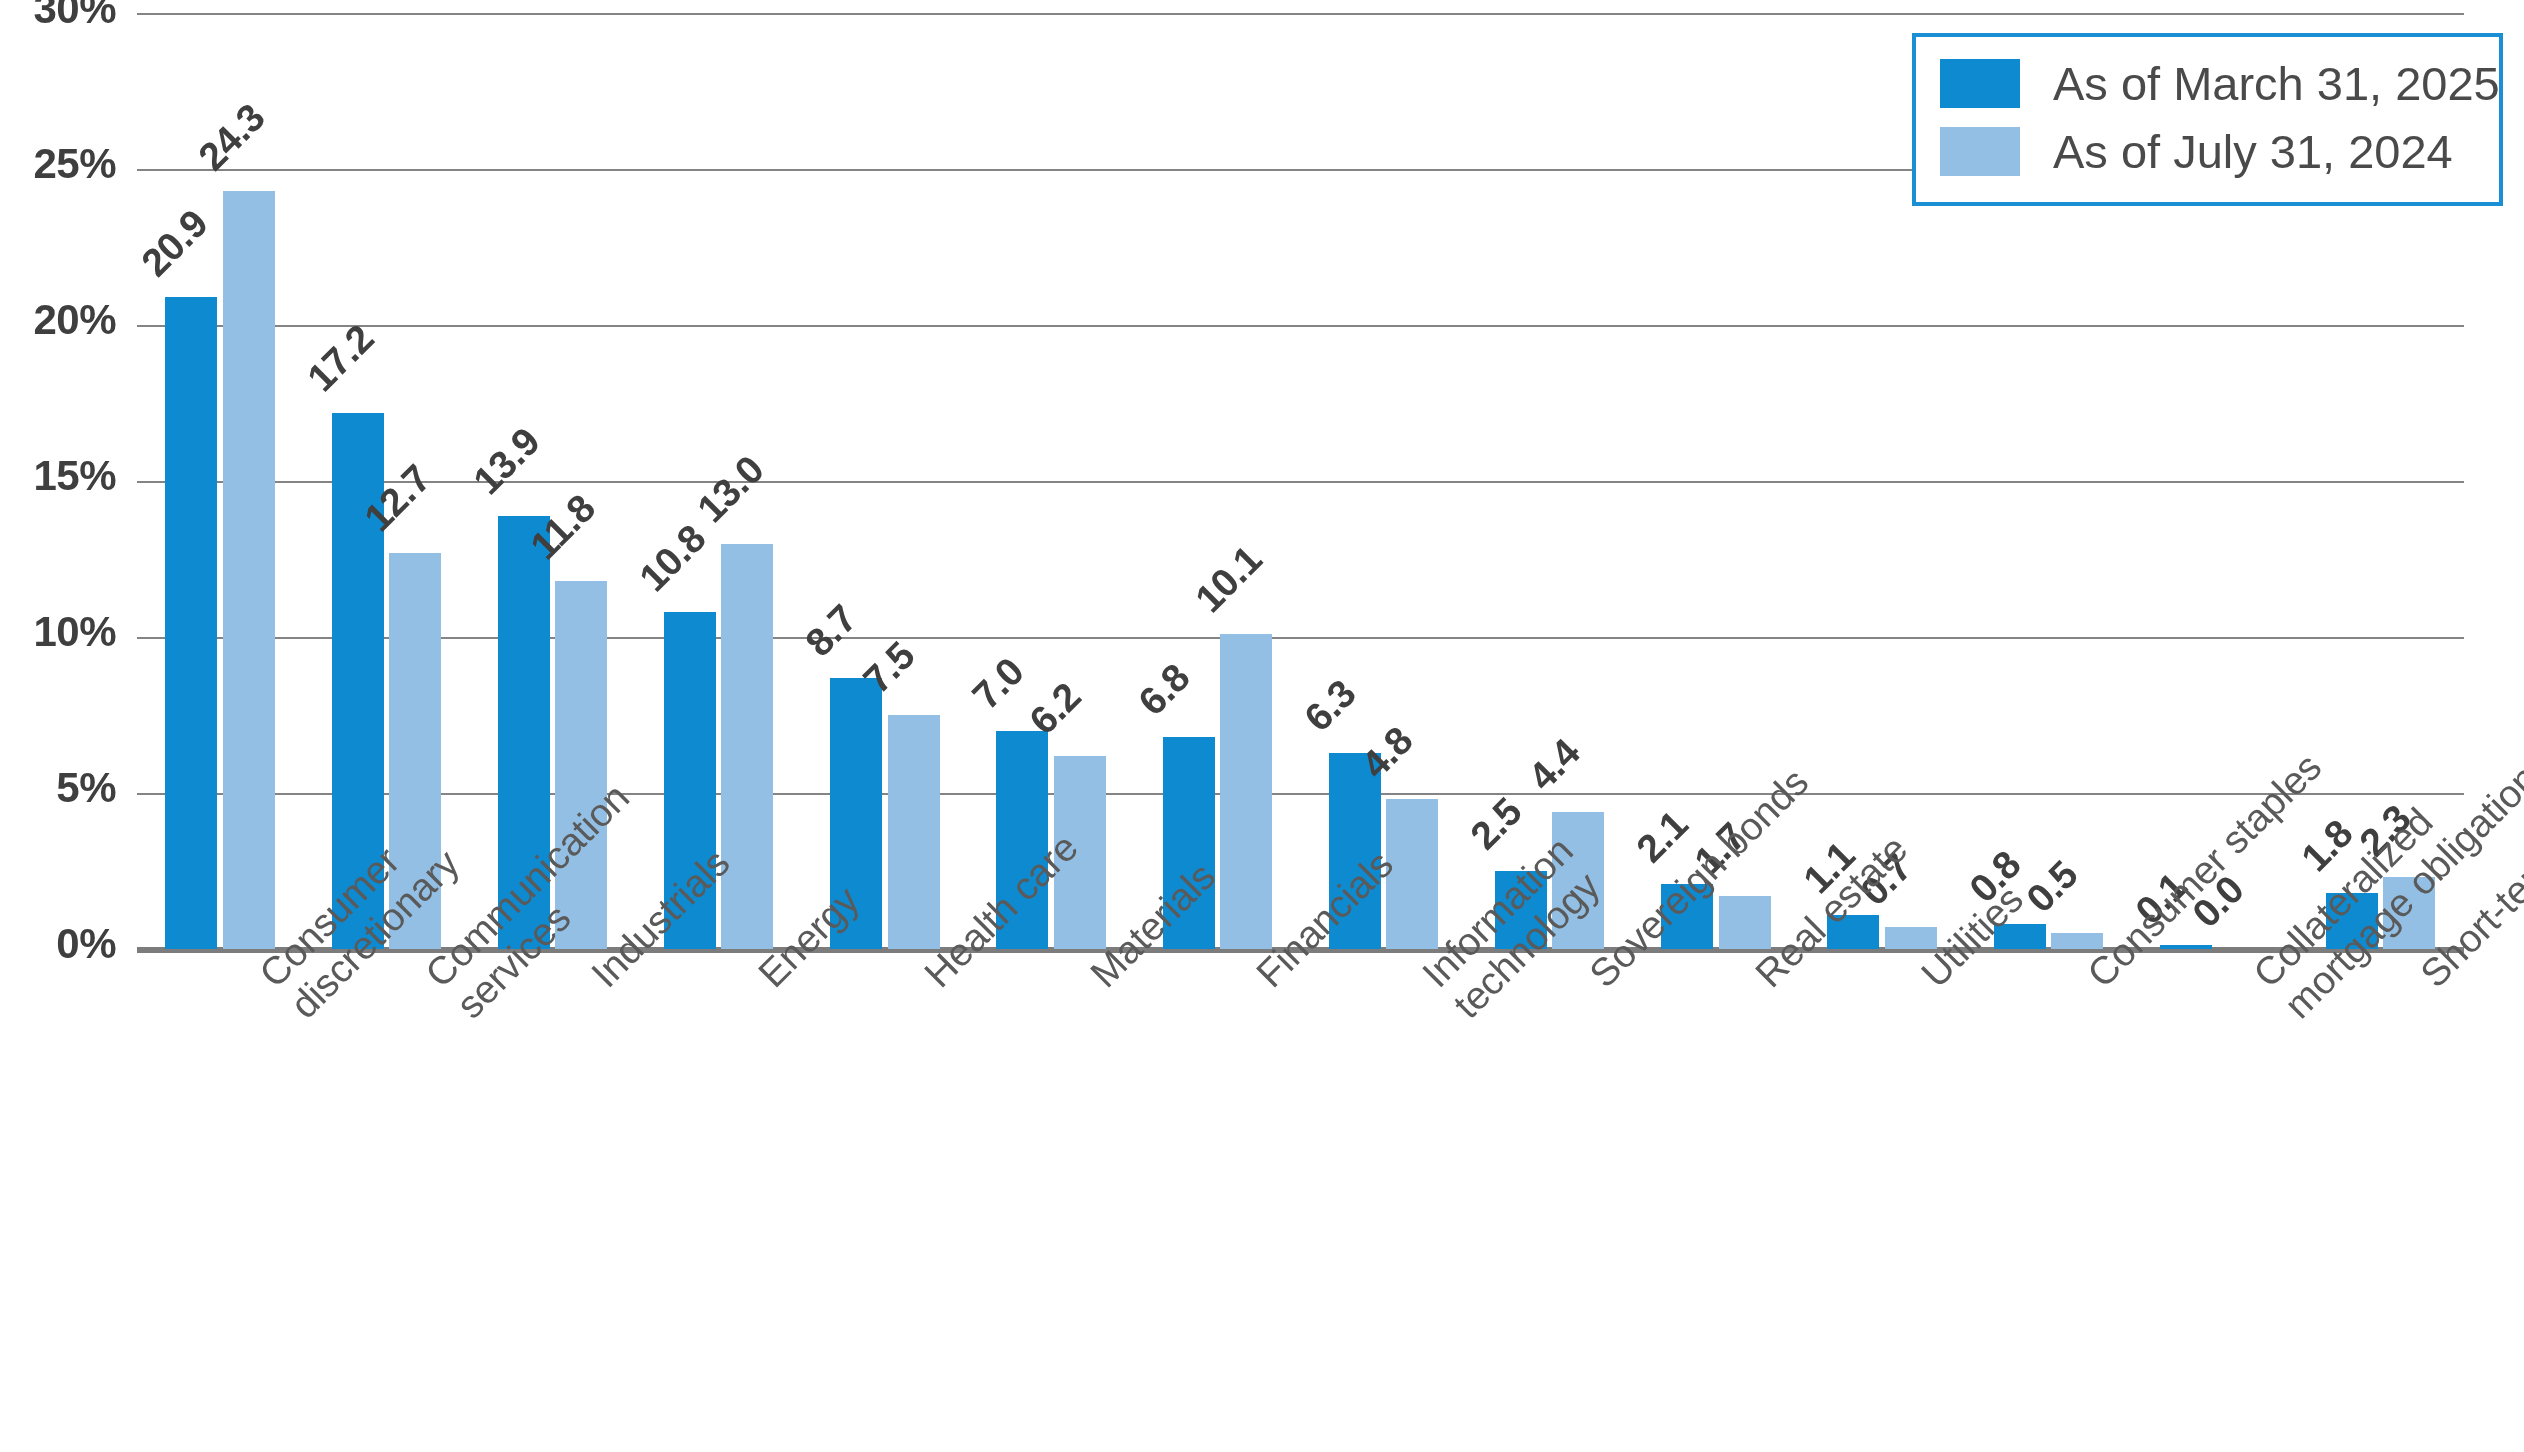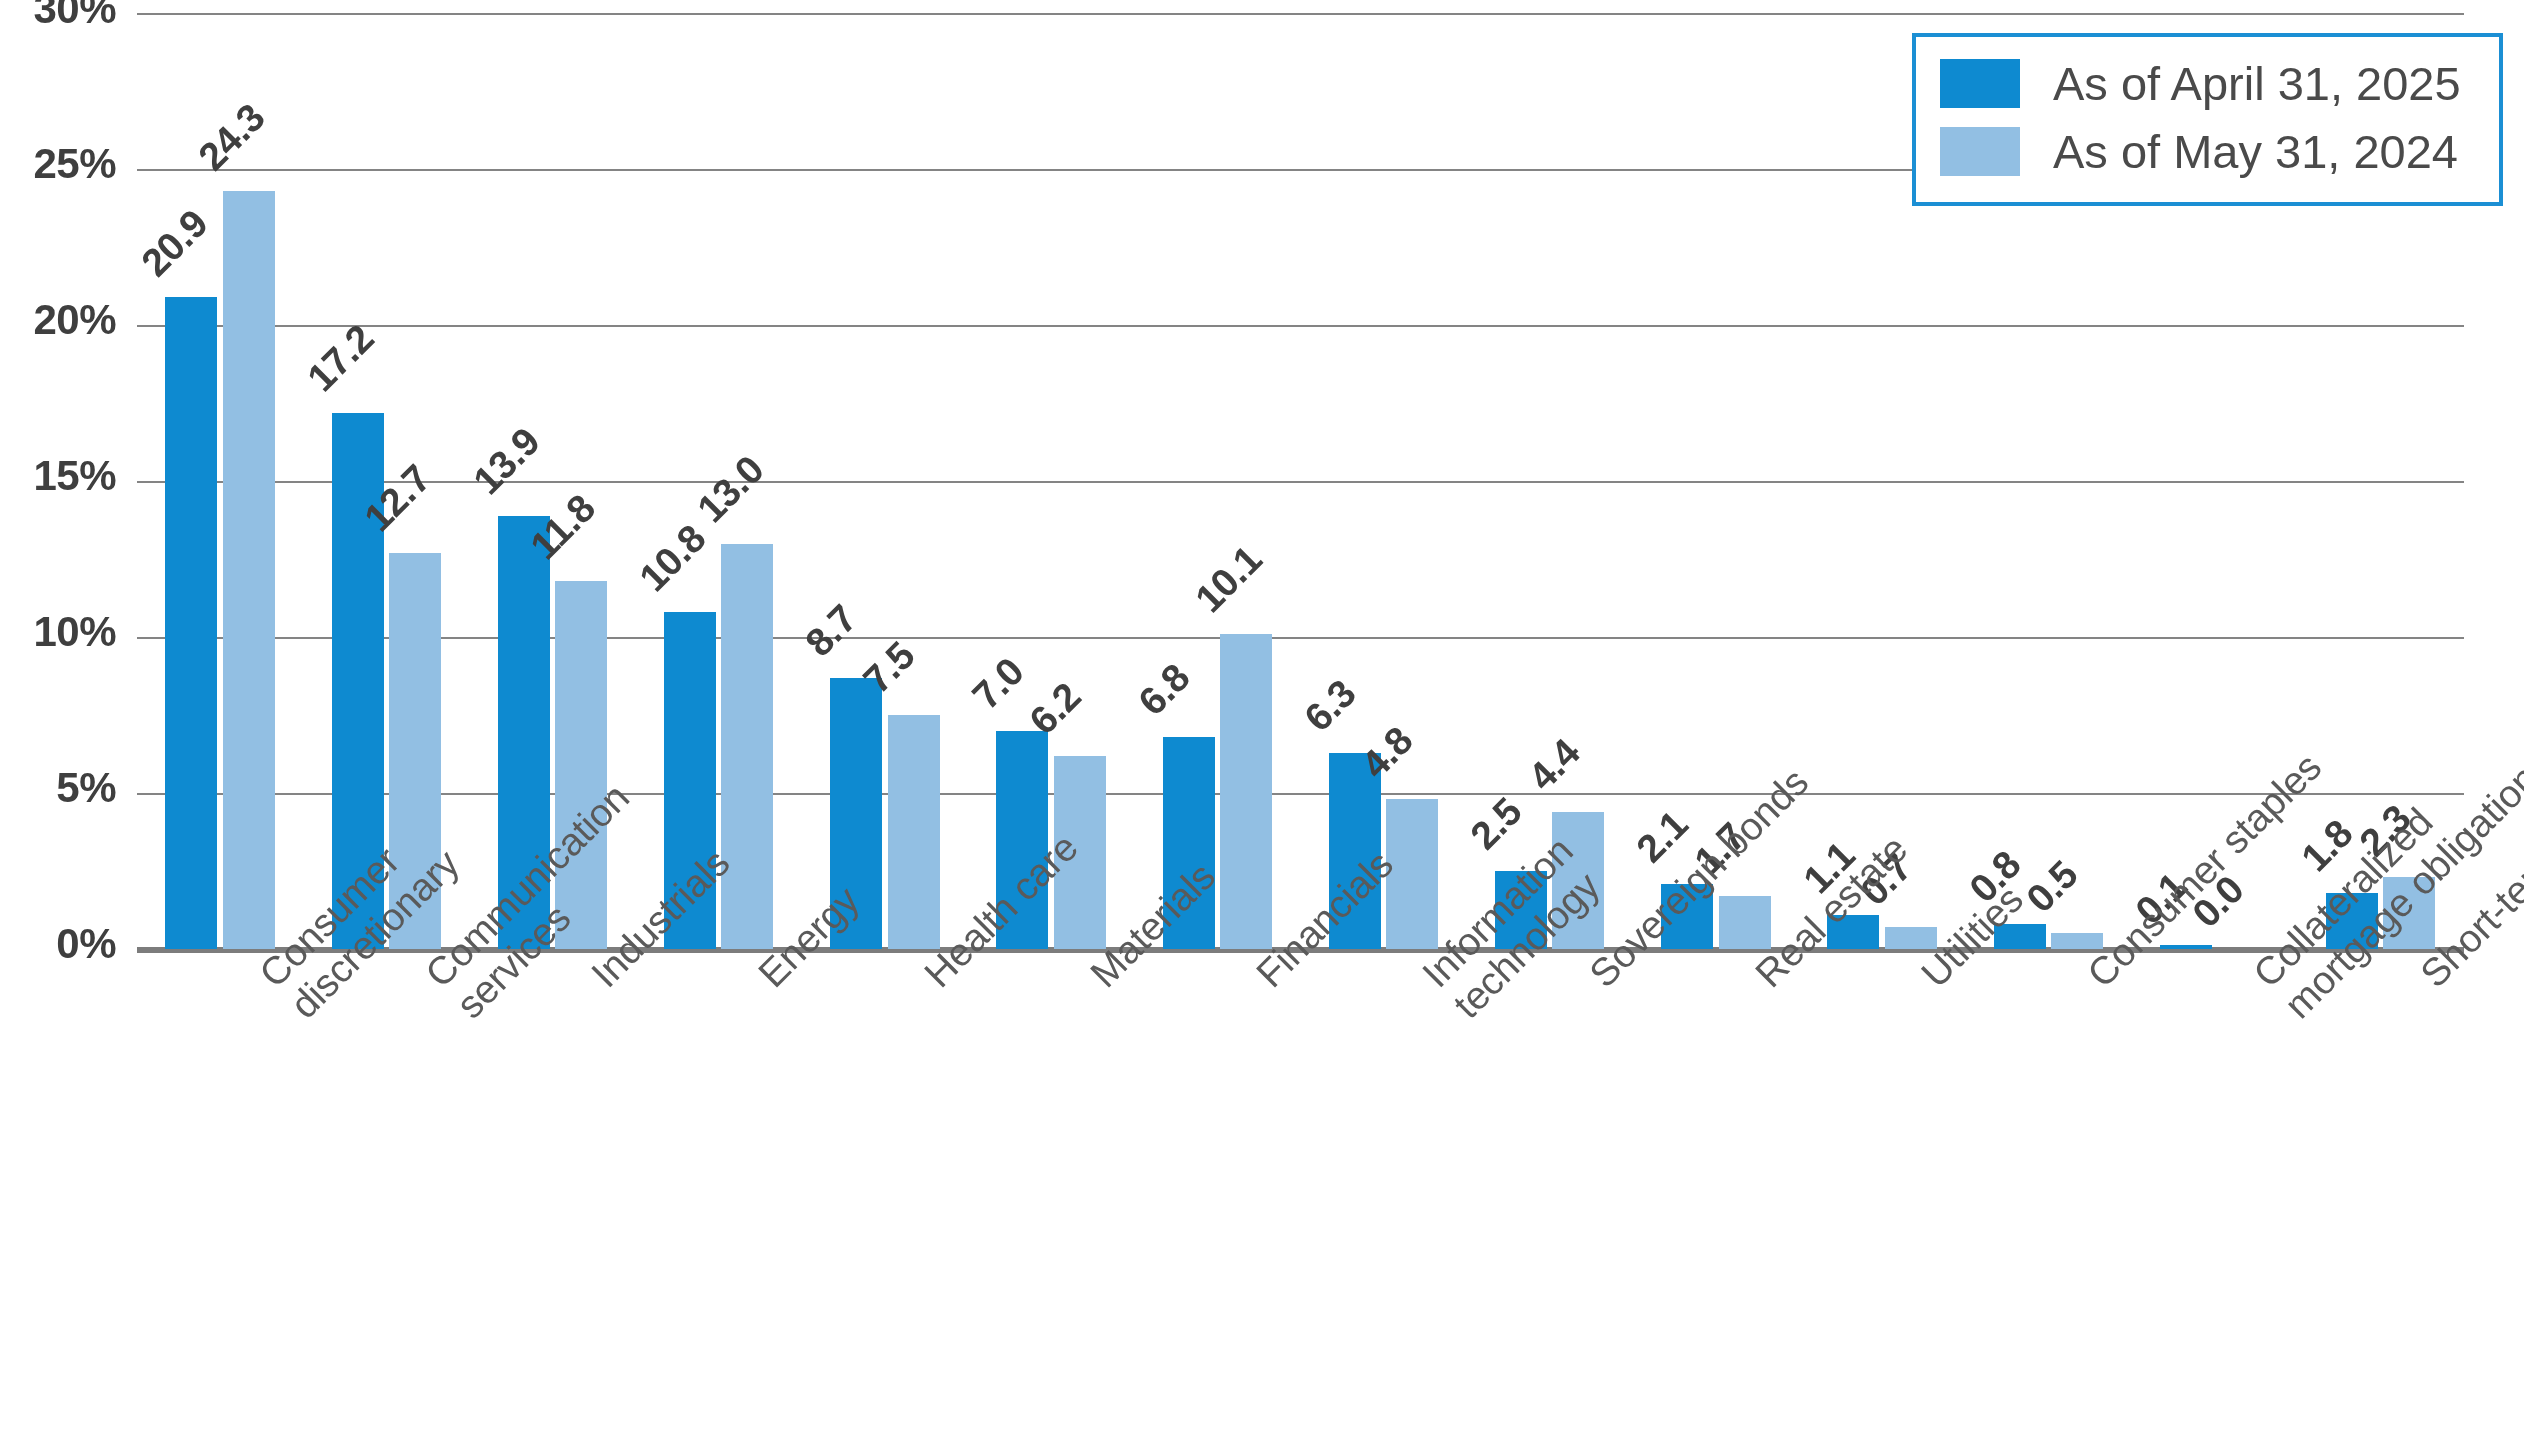--- a/index.html
+++ b/index.html
@@ -218,22 +218,22 @@
       <div class="catlabel" style="left: 1747px; top: 965px; width: 0px;">Real estate</div>
       <div class="catlabel" style="left: 1913px; top: 965px; width: 0px;">Utilities</div>
       <div class="catlabel" style="left: 2079px; top: 965px; width: 0px;">Consumer staples</div>
       <div class="catlabel" style="left: 2245px; top: 965px; width: 0px;"><span class="l1">Collateralized</span><span class="l2">mortgage obligations</span></div>
       <div class="catlabel" style="left: 2412px; top: 965px; width: 0px;">Short-term investments</div>
     </div>
 
   <div class="legend">
     <div class="legend-row">
       <span class="legend-swatch s2025"></span>
-      <span class="legend-text">As of April 31, 2025</span>
+      <span class="legend-text">As of March 31, 2025</span>
     </div>
     <div class="legend-row">
       <span class="legend-swatch s2024"></span>
-      <span class="legend-text">As of May 31, 2024</span>
+      <span class="legend-text">As of July 31, 2024</span>
     </div>
   </div>
 
 </div>
 
 
 </body></html>

